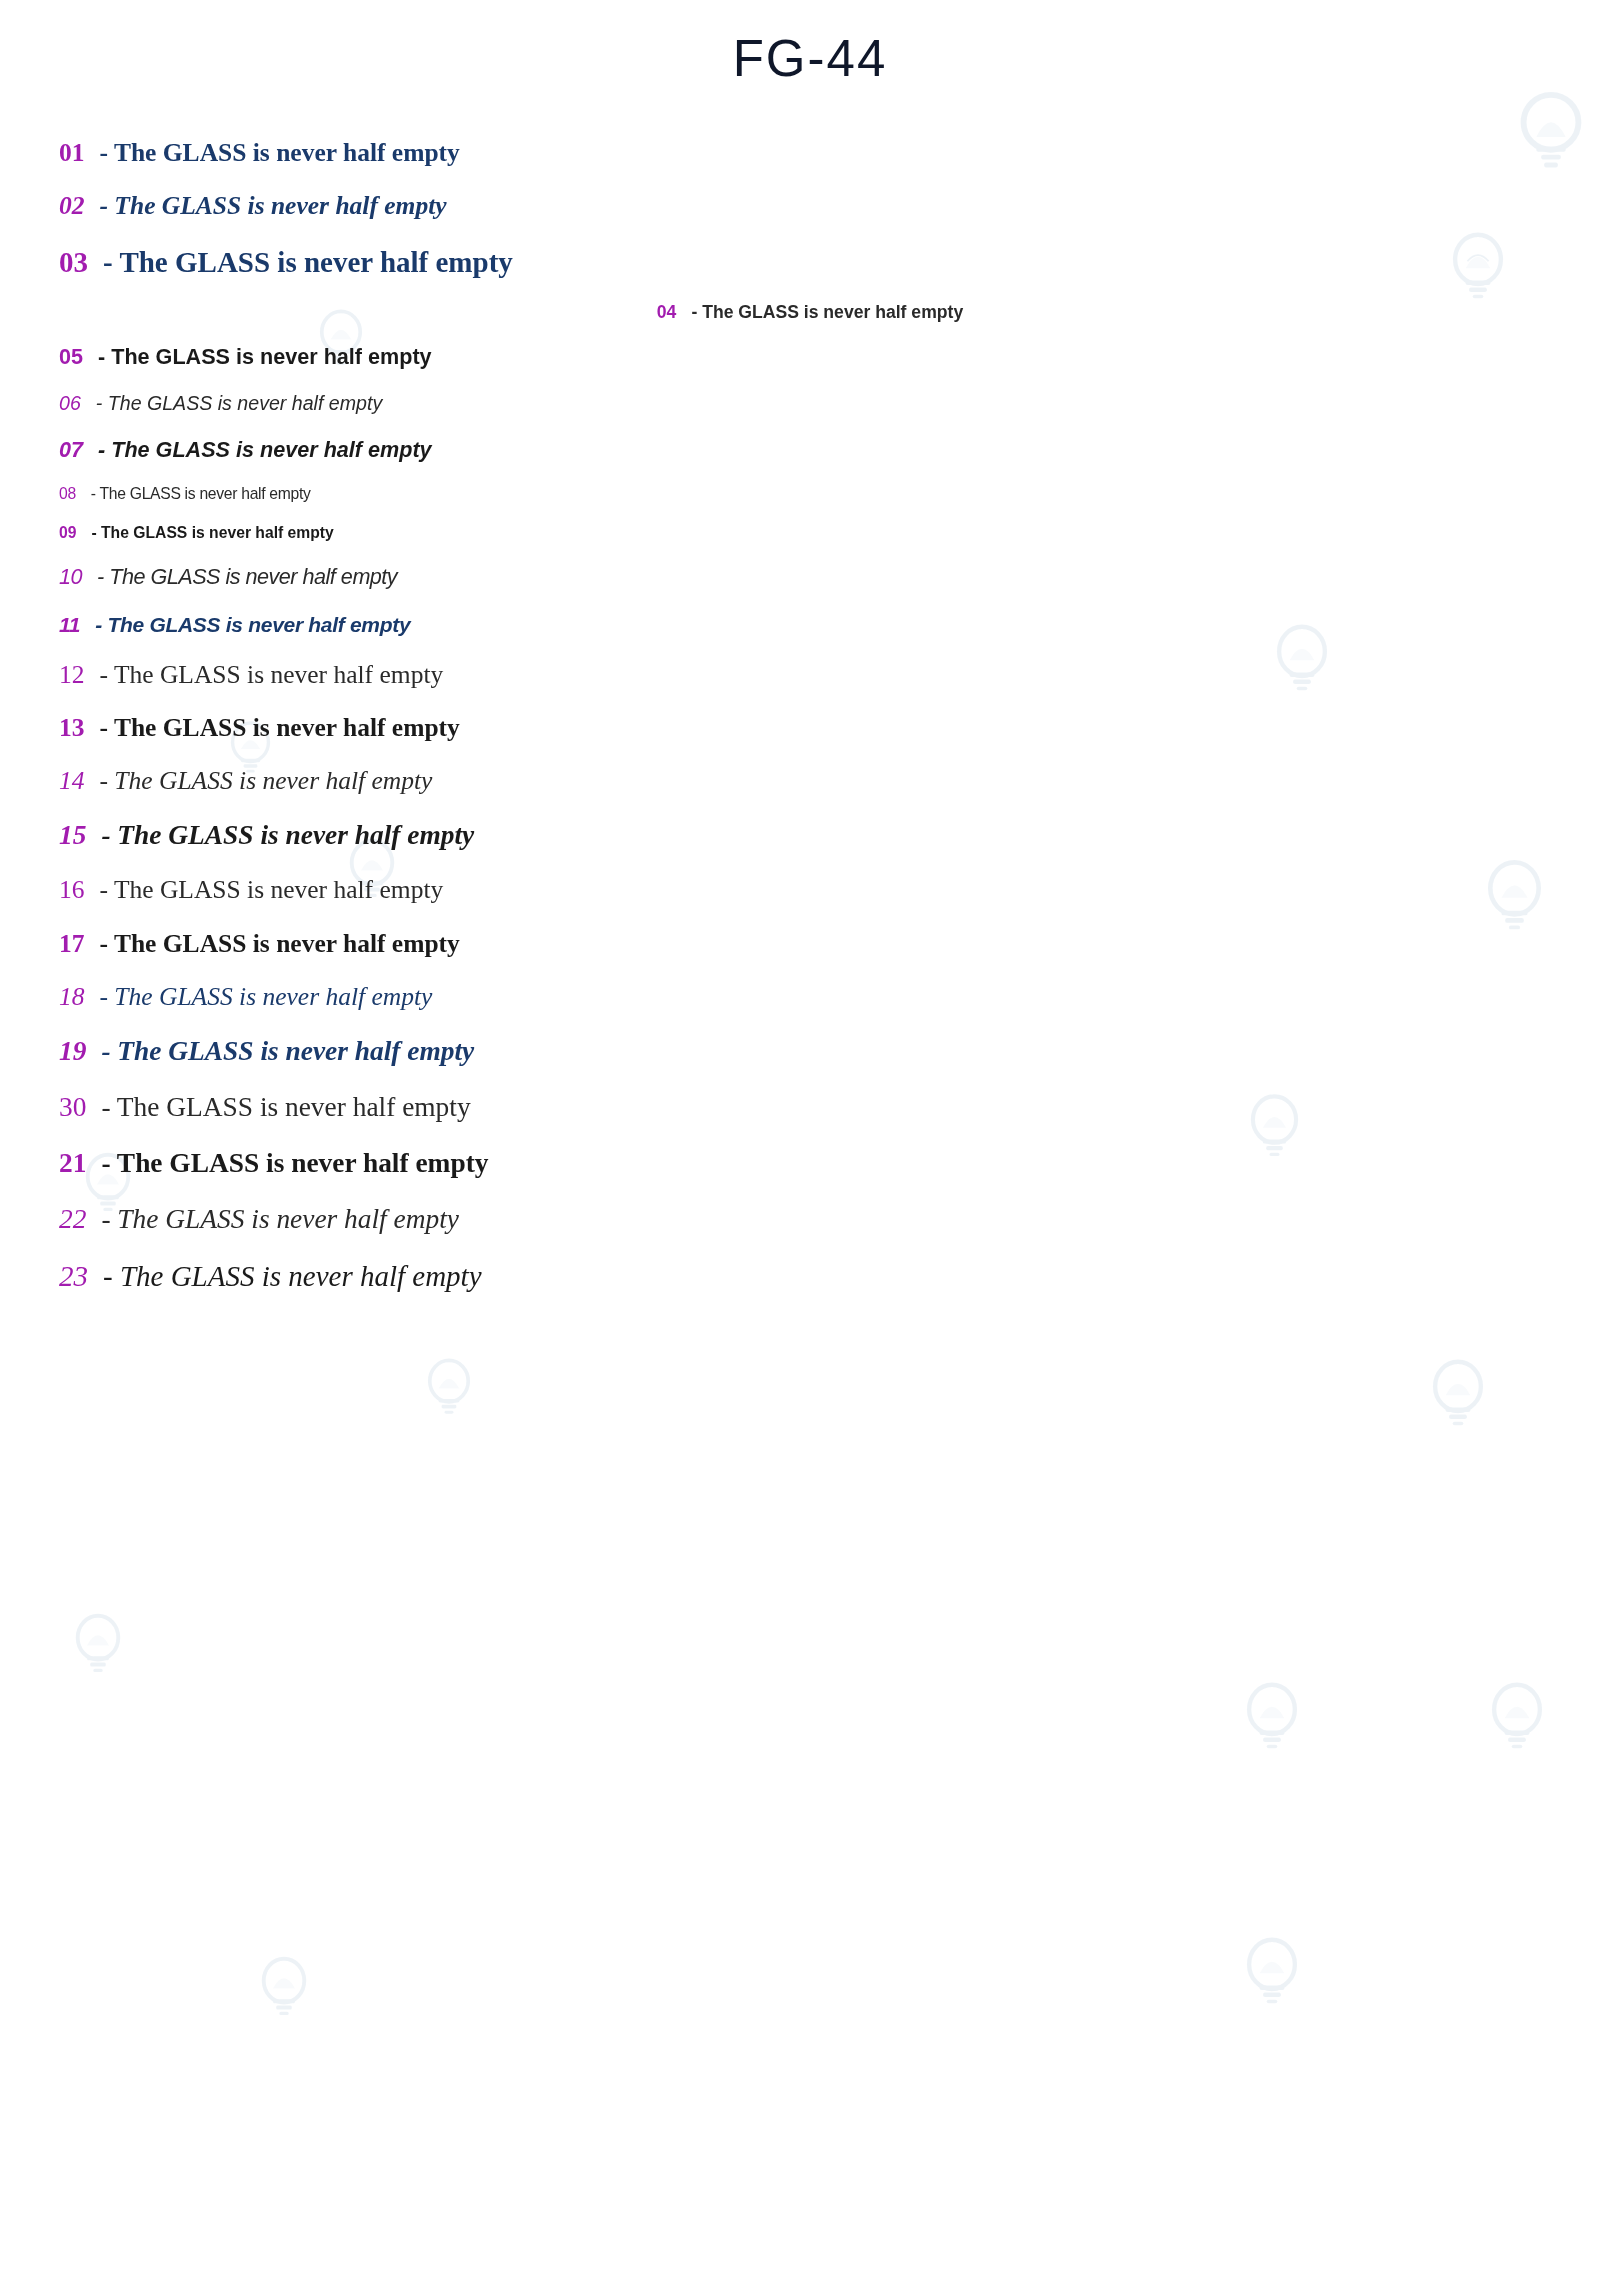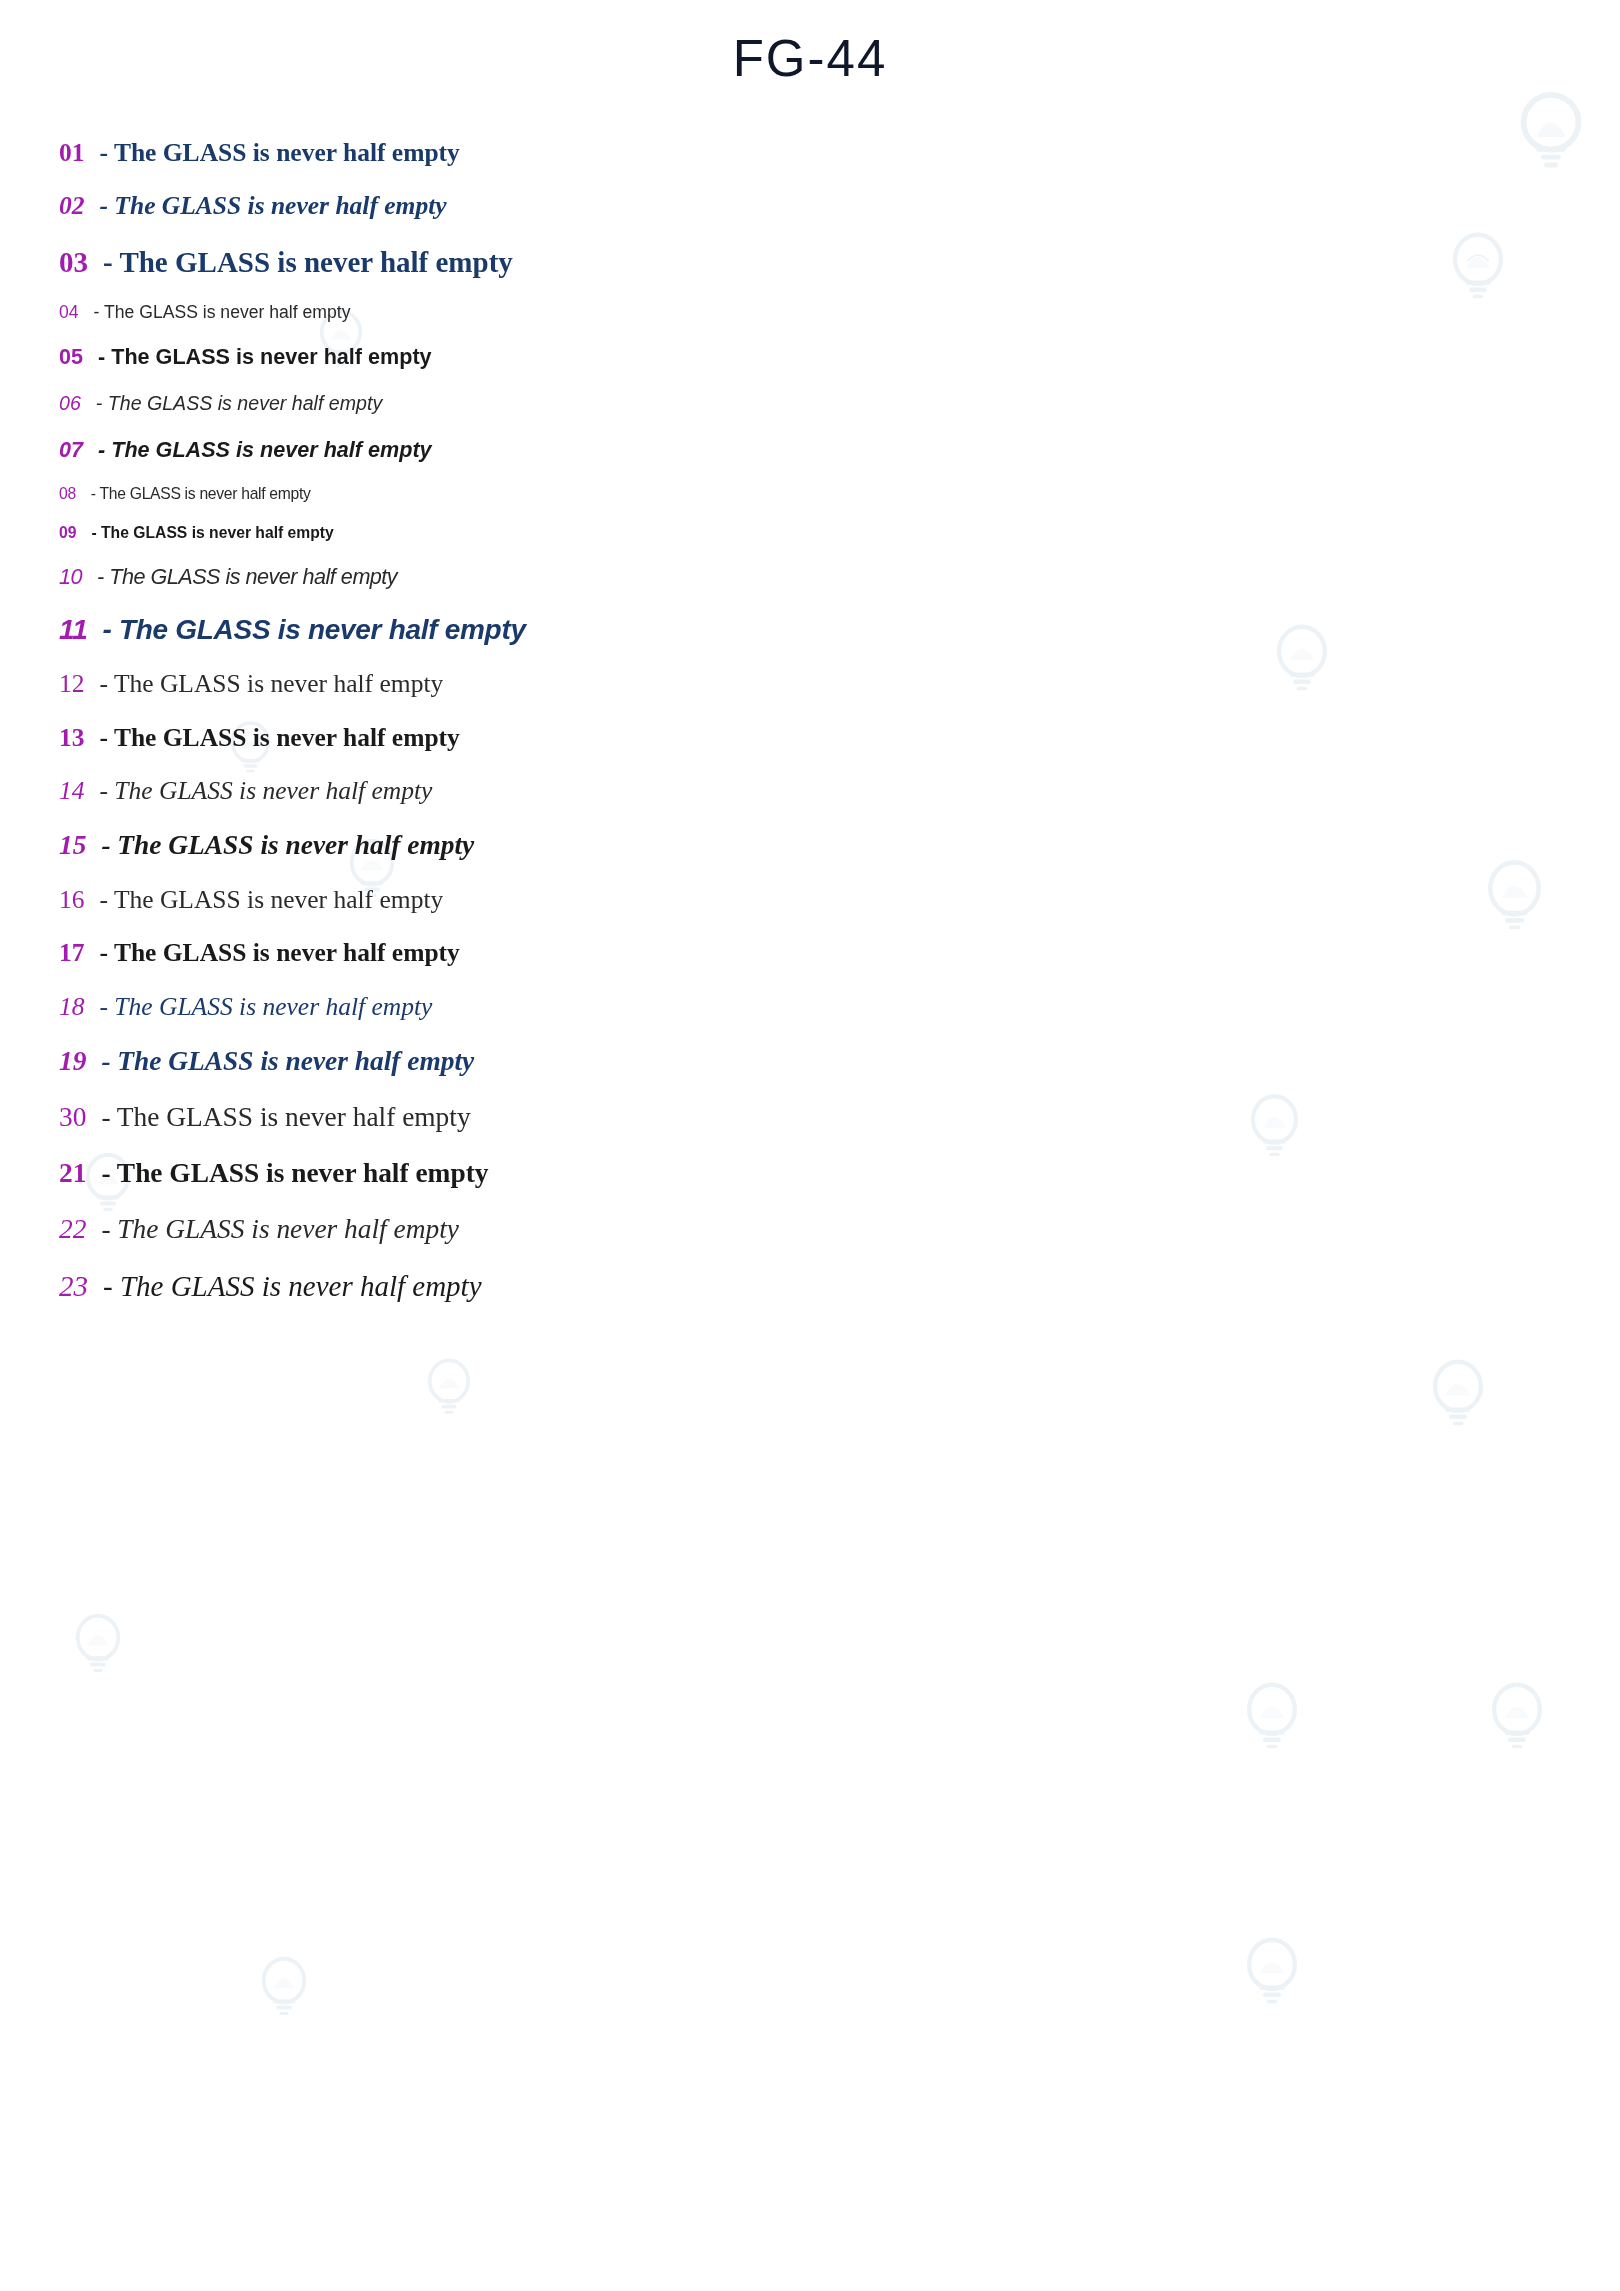--- a/index.html
+++ b/index.html
@@ -34,28 +34,28 @@
     .font-item {
       margin: 17.6px 0;
       line-height: 1.4;
       position: relative;
     }
 
     
     .item-01 { font-family: 'Georgia', serif; font-weight: bold; font-size: 25.5px; color: #1a3a6b; }
     .item-02 { font-family: 'Georgia', serif; font-weight: bold; font-style: italic; font-size: 25.5px; color: #1a3a6b; }
     .item-03 { font-family: 'Georgia', serif; font-weight: bold; font-size: 29px; color: #1a3a6b; }
-    .item-04 { font-family: Arial, sans-serif; font-weight: normal; font-size: 17.6px; color: #2a2a2a; }
+    .item-04 { font-family: Arial, sans-serif; font-weight: bold; font-size: 17.6px; color: #2a2a2a; text-align: center; }
     .item-05 { font-family: Arial, sans-serif; font-weight: bold; font-size: 21.6px; color: #1a1a1a; }
     .item-06 { font-family: Arial, sans-serif; font-style: italic; font-size: 19.6px; color: #2a2a2a; }
     .item-07 { font-family: Arial, sans-serif; font-weight: bold; font-style: italic; font-size: 21.6px; color: #1a1a1a; }
     .item-08 { font-family: Arial, sans-serif; font-size: 15.7px; color: #2a2a2a; letter-spacing: -0.3px; }
     .item-09 { font-family: Arial, sans-serif; font-weight: bold; font-size: 15.7px; color: #1a1a1a; }
     .item-10 { font-family: Arial, sans-serif; font-style: italic; font-size: 21.6px; color: #2a2a2a; letter-spacing: -0.5px; font-weight: 300; }
-    .item-11 { font-family: Arial, sans-serif; font-weight: bold; font-style: italic; font-size: 28px; color: #1a3a6b; letter-spacing: -0.3px; }
+    .item-11 { font-family: Arial, sans-serif; font-weight: bold; font-style: italic; font-size: 21px; color: #1a3a6b; letter-spacing: -0.3px; }
     .item-12 { font-family: 'Times New Roman', serif; font-size: 25.5px; color: #2a2a2a; }
     .item-13 { font-family: 'Times New Roman', serif; font-weight: bold; font-size: 25.5px; color: #1a1a1a; }
     .item-14 { font-family: 'Times New Roman', serif; font-style: italic; font-size: 25.5px; color: #2a2a2a; }
     .item-15 { font-family: 'Times New Roman', serif; font-weight: bold; font-style: italic; font-size: 27.4px; color: #1a1a1a; }
     .item-16 { font-family: 'Palatino Linotype', 'Book Antiqua', serif; font-size: 25.5px; color: #2a2a2a; }
     .item-17 { font-family: 'Palatino Linotype', 'Book Antiqua', serif; font-weight: bold; font-size: 25.5px; color: #1a1a1a; }
     .item-18 { font-family: 'Palatino Linotype', 'Book Antiqua', serif; font-style: italic; font-size: 25.5px; color: #1a3a6b; }
     .item-19 { font-family: 'Palatino Linotype', 'Book Antiqua', serif; font-weight: bold; font-style: italic; font-size: 27.4px; color: #1a3a6b; }
     .item-20 { font-family: 'Garamond', 'Palatino', serif; font-size: 27.4px; color: #2a2a2a; }
     .item-21 { font-family: 'Garamond', 'Palatino', serif; font-weight: bold; font-size: 27.4px; color: #1a1a1a; }

